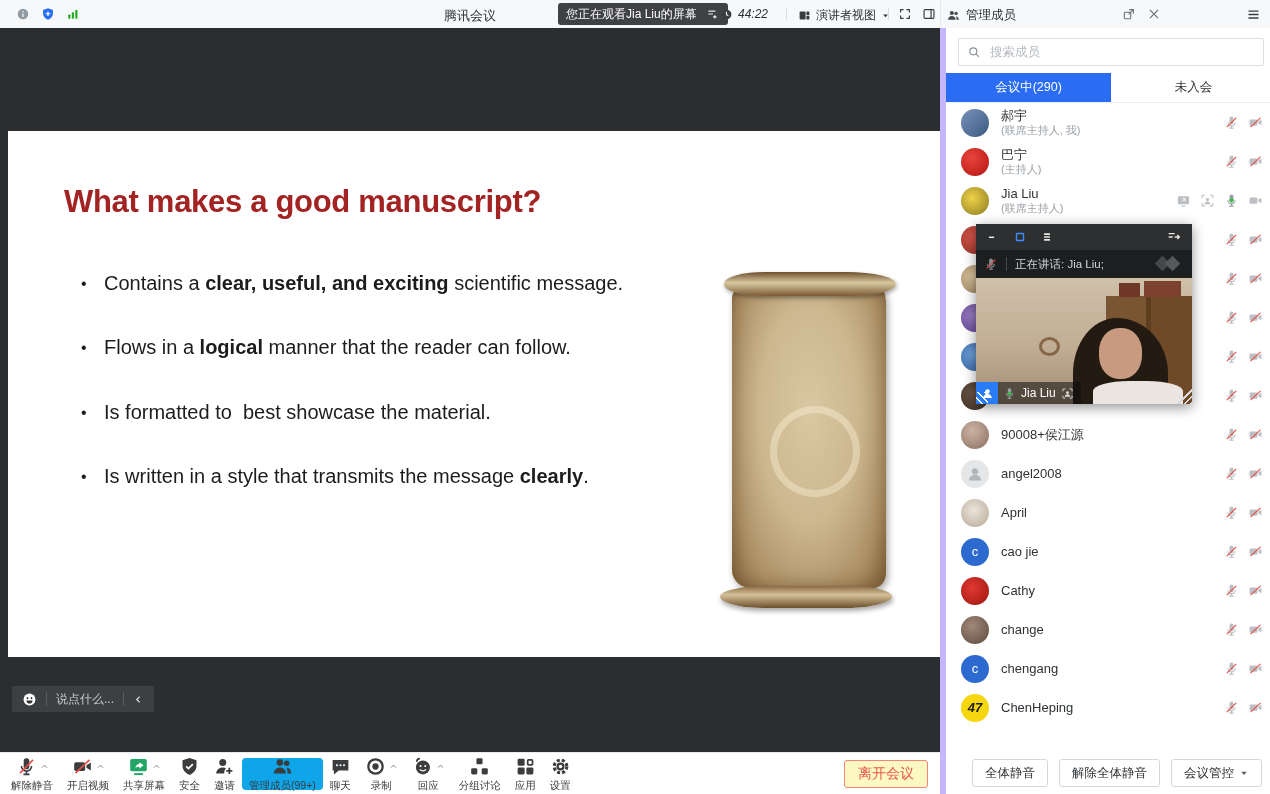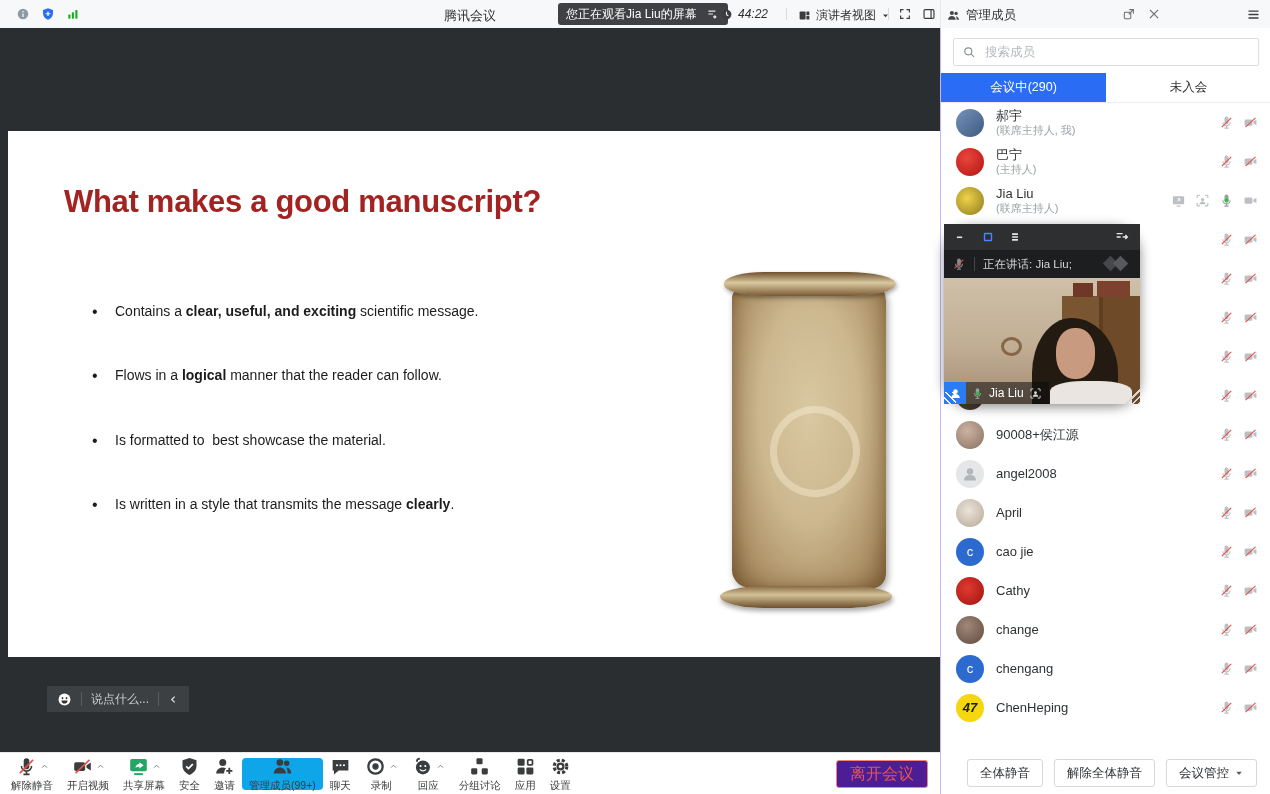--- a/index.html
+++ b/index.html
@@ -23,21 +23,21 @@
   .tb-sep{position:absolute;top:8px;width:1px;height:12px;background:#d9dbdd;}
   .tb-view{position:absolute;left:798px;top:7px;display:flex;align-items:center;gap:5px;font-size:12px;color:#2e3134;}
   .panel-head{position:absolute;left:947px;top:7px;display:flex;align-items:center;gap:6px;font-size:12.5px;color:#2e3134;}
   .tb-border{position:absolute;left:940px;top:0;width:1px;height:28px;background:#e6e8ea;}
 
   
   .main{position:absolute;left:0;top:28px;width:940px;height:724px;background:#2b2e30;}
   .slide{position:absolute;left:8px;top:103px;width:932px;height:526px;background:#ffffff;}
   .slide-title{position:absolute;left:56px;top:53px;font-size:31px;font-weight:bold;color:#a32322;letter-spacing:-0.3px;}
   .bullets{position:absolute;left:60px;top:0;width:830px;list-style:none;margin:0;padding:0;}
-  .bullets li{position:absolute;left:15px;padding-left:32px;font-size:14px;color:#1c1c1c;white-space:pre;line-height:26px;margin-top:28px;}
+  .bullets li{position:absolute;left:4px;padding-left:32px;font-size:20px;color:#1c1c1c;white-space:pre;line-height:26px;}
   .bullets li::before{content:"\2022";position:absolute;left:9px;top:1px;font-size:16px;color:#1c1c1c;}
   .bullets li:nth-of-type(1){top:139px;}
   .bullets li:nth-of-type(2){top:203px;}
   .bullets li:nth-of-type(3){top:268px;}
   .bullets li:nth-of-type(4){top:332px;}
   .bullets .bold{font-weight:bold;}
 
   
   .scroll-art{position:absolute;left:714px;top:137px;width:172px;height:346px;}
   .scroll-body{position:absolute;left:10px;right:8px;top:18px;bottom:26px;
@@ -49,43 +49,43 @@
     background:linear-gradient(180deg,#6d4f2d 0%,#d9c8a0 45%,#7a5a34 100%);
     border-radius:46% 54% 50% 46% / 90% 95% 95% 90%;box-shadow:1px 2px 4px rgba(0,0,0,.35);}
   .scroll-roll-bottom{position:absolute;left:-2px;right:2px;bottom:6px;height:22px;
     background:linear-gradient(180deg,#8a6a42 0%,#d3c198 40%,#6d4f2d 100%);
     border-radius:50% 46% 54% 50% / 90% 90% 95% 95%;box-shadow:1px 3px 5px rgba(0,0,0,.35);}
   .scroll-wm{position:absolute;left:28%;top:40%;width:44%;height:22%;
     border:7px solid rgba(255,246,222,.38);border-radius:50%;}
 
   
   .chat-pill{position:absolute;left:12px;top:658px;height:26px;background:#3d4043;border-radius:0;
-             display:flex;align-items:center;padding:0 10px;gap:9px;z-index:10;margin-left:35px;}
+             display:flex;align-items:center;padding:0 10px;gap:9px;z-index:10;}
   .cpicon{width:15px;height:15px;color:#fff;}
   .cpicon.chev{width:11px;height:11px;color:#e6e6e6;}
   .cp-div{width:1px;height:14px;background:#5a5d60;}
   .cp-text{font-size:12px;color:#c8cacc;}
 
   
   .toolbar{position:absolute;left:0;top:752px;width:940px;height:42px;background:#fff;border-top:1px solid #e9e9e9;z-index:40;}
   .tb-items{display:flex;align-items:center;height:42px;padding-left:4px;}
   .titem{display:flex;flex-direction:column;align-items:center;justify-content:center;height:32px;
          padding:0 7px;border-radius:4px;}
   div.titem:nth-of-type(3){}
   .titem.active{background:#0ea5e9;}
   .trow{display:flex;align-items:center;gap:3px;height:21px;}
   .ticon{width:21px;height:21px;color:#3a3c3e;}
   .titem.green .ticon{color:#23a566;}
   .tchev{width:9px;height:9px;color:#6f7376;}
   .tlabel{font-size:10.5px;color:#3a3c3e;margin-top:2px;white-space:nowrap;}
-  .leave{position:absolute;right:12px;top:7px;height:28px;padding:0 13px;background:#4c1d95;
-         border:1px solid #f2847c;color:#e8564c;font-size:16px;border-radius:3px;}
+  .leave{position:absolute;right:12px;top:7px;height:28px;padding:0 13px;background:#fef9c3;
+         border:1px solid #f2847c;color:#e8564c;font-size:14px;border-radius:3px;}
 
   
-  .sidebar{position:absolute;left:940px;top:28px;width:330px;height:766px;background:#fff;border-left:1px solid #c4b5fd;box-sizing:border-box;z-index:30;}
+  .sidebar{position:absolute;left:940px;top:28px;width:330px;height:766px;background:#fff;border-left:6px solid #c4b5fd;box-sizing:border-box;z-index:30;}
   .searchbox{position:absolute;left:12px;top:10px;width:306px;height:28px;border:1px solid #dcdee0;border-radius:2px;
              display:flex;align-items:center;padding:0 8px;gap:7px;box-sizing:border-box;}
   .sicon{width:14px;height:14px;color:#8d9298;}
   .searchbox input{border:none;outline:none;font-size:12.5px;flex:1;color:#333;font-family:inherit;background:transparent;}
   .searchbox input::placeholder{color:#b5b9bd;}
   .tabs{position:absolute;left:0;top:45px;width:330px;height:30px;display:flex;border-bottom:1px solid #eceeef;box-sizing:border-box;}
   .tab{flex:1;display:flex;align-items:center;justify-content:center;font-size:12.5px;color:#2f3235;background:#fff;}
   .tab.active{background:#2a6df4;color:#fff;}
   .plist{position:absolute;left:0;top:75px;width:330px;height:649px;overflow:hidden;}
   .prow{height:39px;display:flex;align-items:center;padding:0 13px 0 15px;gap:12px;box-sizing:border-box;}
@@ -98,21 +98,21 @@
   .psub{font-size:11px;color:#9aa0a6;line-height:14px;white-space:nowrap;}
   .picons{display:flex;gap:9px;align-items:center;}
   .picon{width:15px;height:15px;color:#bcc0c4;}
   .sfooter{position:absolute;left:0;bottom:0;width:330px;height:42px;background:#fff;display:flex;align-items:center;
            justify-content:flex-end;gap:11px;padding-right:14px;box-sizing:border-box;z-index:35;}
   .sbtn{height:28px;padding:0 12px;border:1px solid #d5d7d9;border-radius:3px;background:#fff;font-size:12.5px;
         color:#2f3235;display:flex;align-items:center;gap:5px;font-family:inherit;}
   .sbtn .dd{width:10px;height:10px;color:#595d61;}
 
   
-  .video-win{position:absolute;left:944px;top:224px;width:196px;height:180px;z-index:60;box-shadow:0 3px 12px rgba(0,0,0,.45);border-radius:27px;}
+  .video-win{position:absolute;left:976px;top:224px;width:216px;height:180px;z-index:60;box-shadow:0 3px 12px rgba(0,0,0,.45);}
   .vw-titlebar{height:26px;background:#2e2f31;display:flex;align-items:center;gap:13px;padding:0 10px;}
   .vwicon{width:14px;height:14px;color:#e8e8e8;}
   .vwicon.blue{color:#3e8bff;}
   .vwicon.right{margin-left:auto;width:16px;height:16px;}
   .vw-speakbar{height:28px;background:#1d1e20;display:flex;align-items:center;padding:0 8px;gap:8px;}
   .vwicon.gray{color:#8a8d90;}
   .vw-div{width:1px;height:14px;background:#45474a;}
   .vw-speaktext{font-size:11.5px;color:#d5d6d8;white-space:nowrap;}
   .vw-diamonds{margin-left:auto;position:relative;width:30px;height:18px;}
   .vw-diamonds i{position:absolute;width:11px;height:11px;background:#45474b;transform:rotate(45deg);top:3px;}

